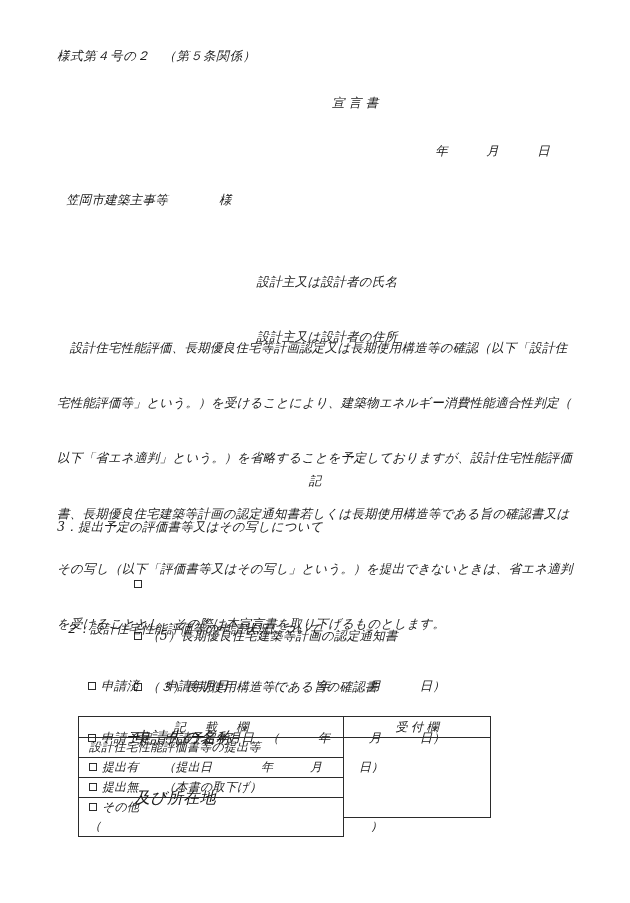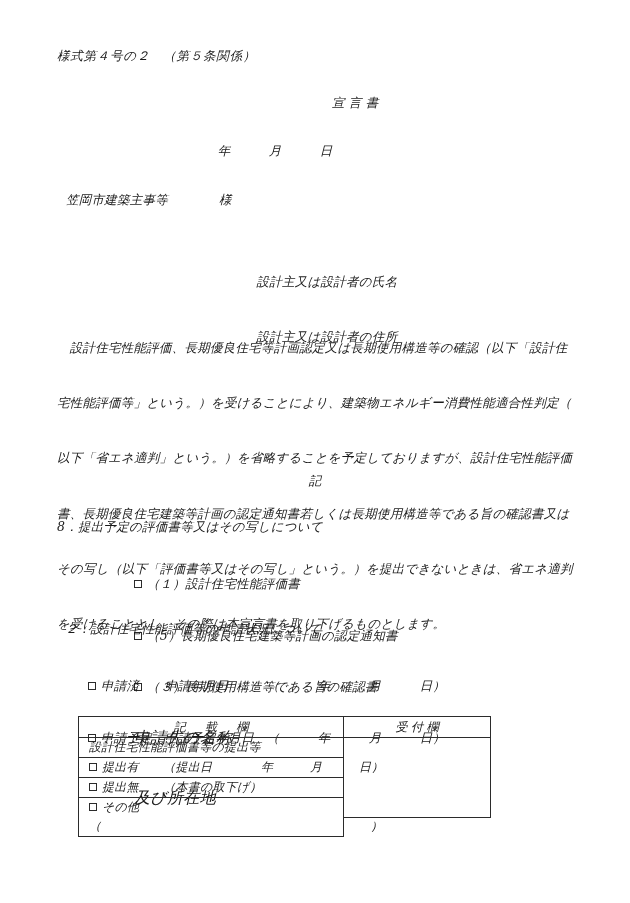--- a/index.html
+++ b/index.html
@@ -51,21 +51,21 @@
     letter-spacing: 0.35em;
     text-indent: 0.35em;
     padding-left: 40px;
   }
 
   
   .date-line {
     left: 0;
     top: 143px;
     width: 630px;
-    text-align: center;
+    text-align: right;
     padding-right: 80px;
     box-sizing: border-box;
     font-size: 12.5px;
   }
 
   
   .addressee {
     left: 66px;
     top: 192px;
     font-size: 12.5px;
@@ -174,24 +174,24 @@
     <div>　設計住宅性能評価、長期優良住宅等計画認定又は長期使用構造等の確認（以下「設計住</div>
     <div>宅性能評価等」という。）を受けることにより、建築物エネルギー消費性能適合性判定（</div>
     <div>以下「省エネ適判」という。）を省略することを予定しておりますが、設計住宅性能評価</div>
     <div>書、長期優良住宅建築等計画の認定通知書若しくは長期使用構造等である旨の確認書又は</div>
     <div>その写し（以下「評価書等又はその写し」という。）を提出できないときは、省エネ適判</div>
     <div>を受けることとし、その際は本宣言書を取り下げるものとします。</div>
   </div>
 
   <div class="abs ki jp">記</div>
 
-  <div class="abs section-head jp sec1-head">8．提出予定の評価書等又はその写しについて</div>
+  <div class="abs section-head jp sec1-head">3．提出予定の評価書等又はその写しについて</div>
 
   <div class="abs opt-list jp sec1-opts">
-    <div><span class="cb"></span><span>（１）設計住宅性能評価書</span></div>
+    <div><span class="cb"></span></div>
     <div><span class="cb"></span><span>（5）長期優良住宅建築等計画の認定通知書</span></div>
     <div><span class="cb"></span><span>（３）長期使用構造等である旨の確認書</span></div>
   </div>
 
   <div class="abs section-head jp sec2-head">２．設計住宅性能評価等の申請状況について</div>
 
   <div class="abs opt-list jp sec2-opts">
     <div><span class="cb"></span><span>申請済　　申請年月日　　　（　　　年　　　月　　　日）</span></div>
     <div><span class="cb"></span><span>申請予定　申請予定年月日　（　　　年　　　月　　　日）</span></div>
   </div>

